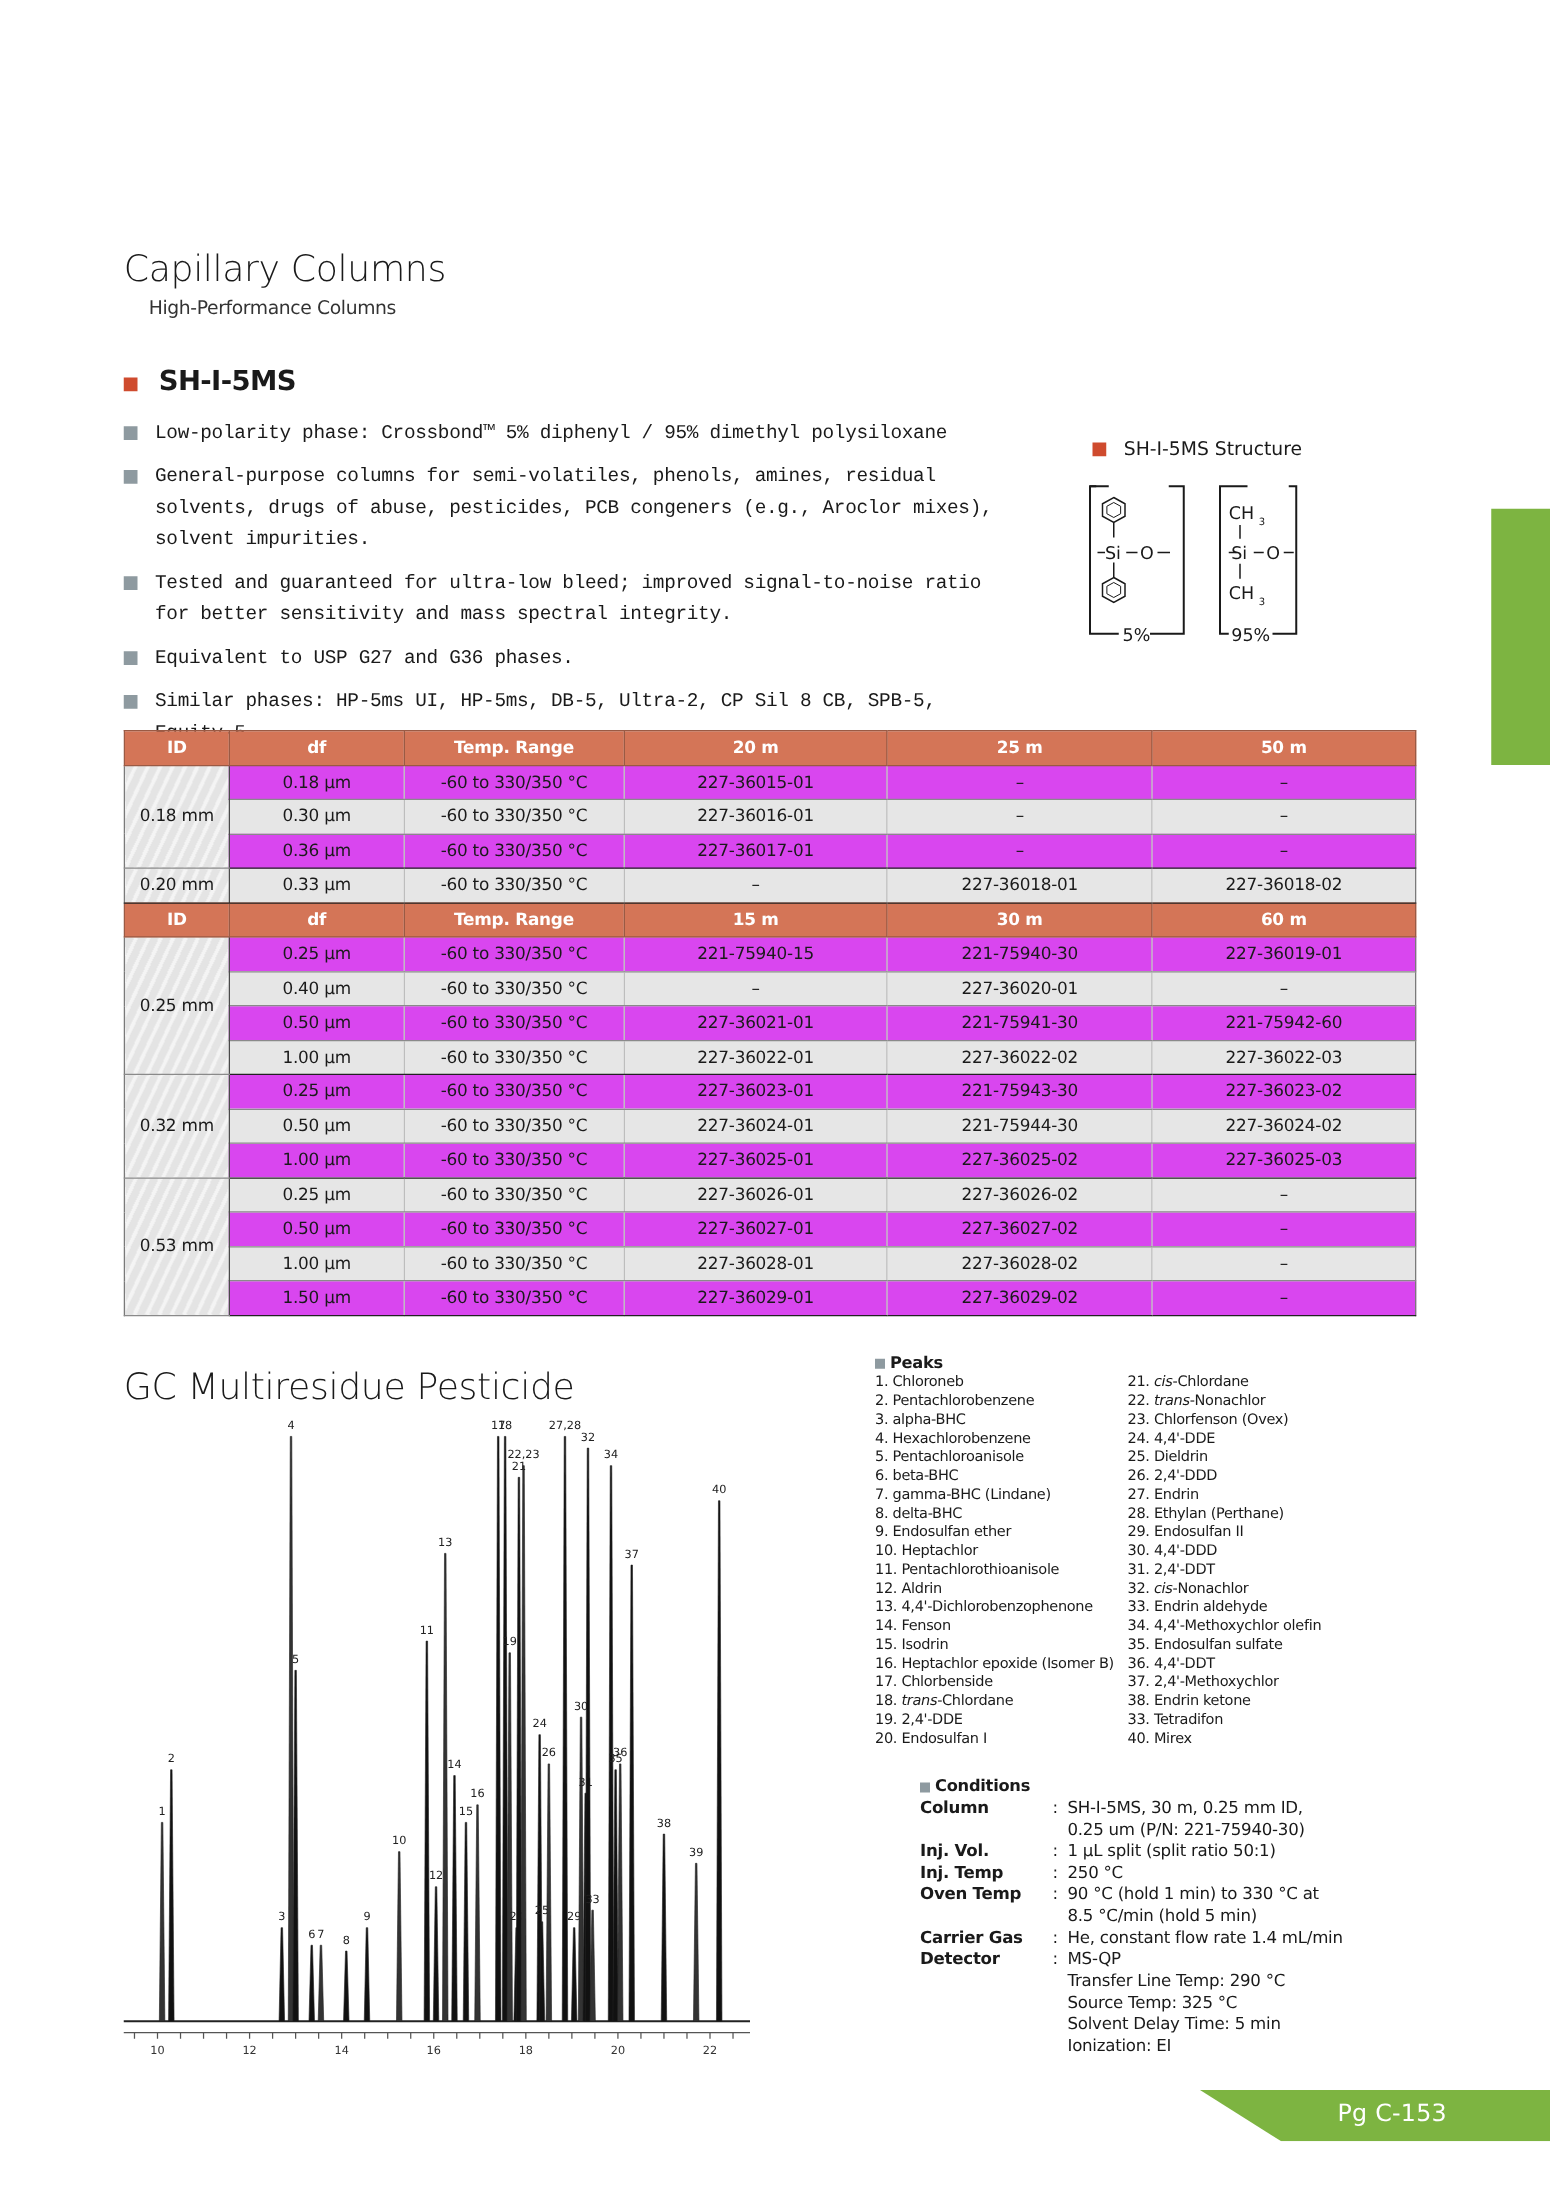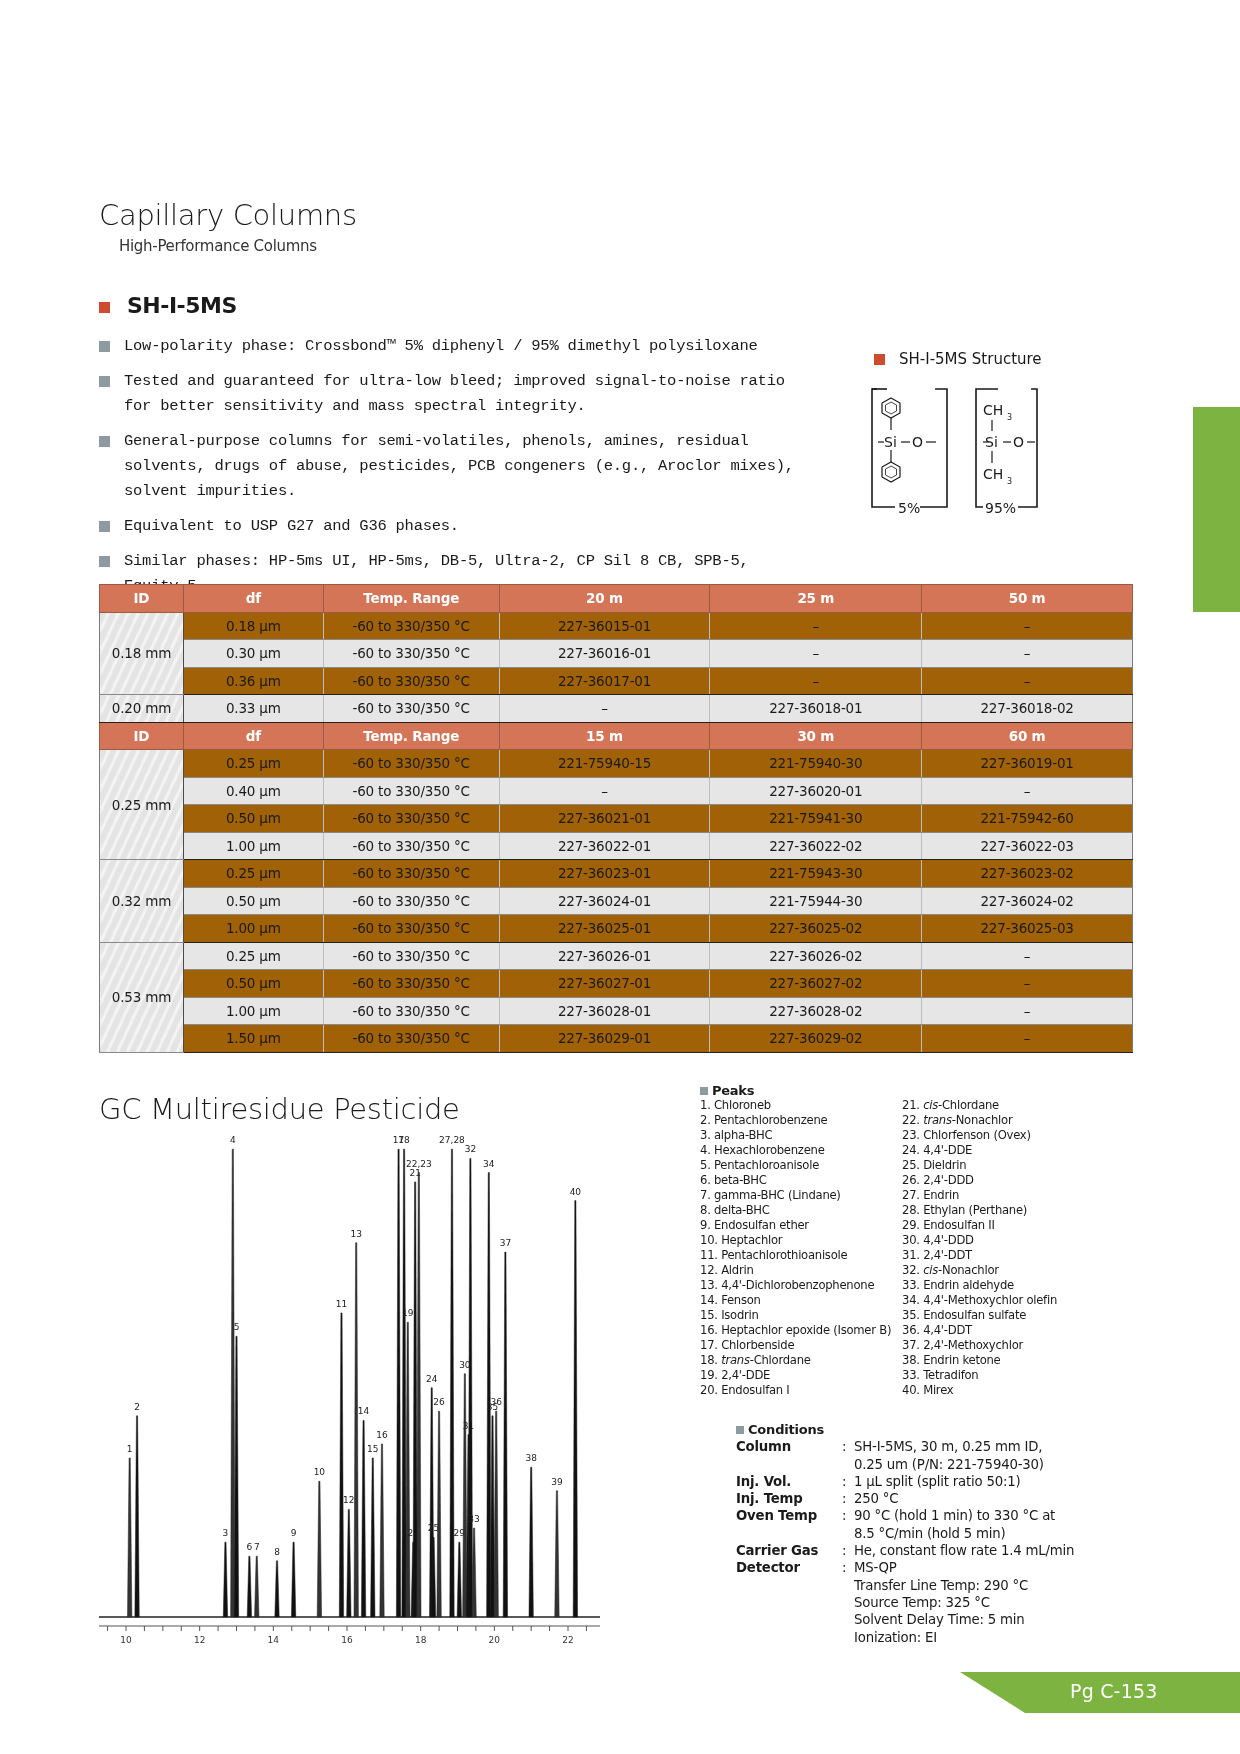--- a/index.html
+++ b/index.html
@@ -19,21 +19,21 @@
 
   .struct-title { position: absolute; left: 874px; top: 350px; display: flex; align-items: center; font-size: 15px; color: #1a1a1a; }
   .struct-title .sq { width: 11px; height: 11px; background: #cf4b2e; margin-right: 14px; }
   .structure { position: absolute; left: 870px; top: 385px; }
 
   .side-tab { position: absolute; left: 1193px; top: 407px; width: 47px; height: 205px; background: #7db441; }
 
   table.spec { position: absolute; left: 99px; top: 584px; width: 1034px; border-collapse: collapse; font-size: 13.5px; letter-spacing: -0.2px; }
   table.spec td, table.spec th { height: 27.5px; text-align: center; border: 1px solid #7a7a7a; padding: 0; }
   table.spec th { background: #d47557; color: #ffffff; font-weight: bold; border-color: #9a5a44; }
-  table.spec tr.row-white td { background: #a16207; }
+  table.spec tr.row-white td { background: #d946ef; }
   table.spec tr.row-gray td { background: #e6e6e6; }
   table.spec td.id-cell { background: repeating-linear-gradient(115deg, #e4e4e4 0px, #e4e4e4 6px, #f4f4f4 6px, #f4f4f4 9px) !important; text-align: center; }
   table.spec td { border-left: 1px solid #bdbdbd; border-right: 1px solid #bdbdbd; border-top: 1px solid #8a8a8a; border-bottom: 1px solid #8a8a8a; }
   table.spec td.id-cell { border-left: 1px solid #7a7a7a; border-right: 1px solid #4a4a4a; }
   table.spec tr td:last-child { border-right: 1px solid #7a7a7a; }
   table.spec tr.grp-end td { border-bottom: 1px solid #222; }
 
   .gc-title { position: absolute; left: 99px; top: 1092px; font-size: 29px; font-weight: 300; color: #1a1a1a; letter-spacing: -0.3px; }
   .chromatogram { position: absolute; left: 95px; top: 1130px; }
 
@@ -66,25 +66,25 @@
   <span class="txt">SH-I-5MS</span>
 </div>
 
 <ul class="bullets">
   <li>
       <span class="b"></span>
       <span>Low-polarity phase: Crossbond™ 5% diphenyl / 95% dimethyl polysiloxane</span>
     </li>
   <li>
       <span class="b"></span>
-      <span>Tested and guaranteed for ultra-low bleed; improved signal-to-noise ratio for better sensitivity and mass spectral integrity.</span>
+      <span>General-purpose columns for semi-volatiles, phenols, amines, residual solvents, drugs of abuse, pesticides, PCB congeners (e.g., Aroclor mixes), solvent impurities.</span>
     </li>
   <li>
       <span class="b"></span>
-      <span>General-purpose columns for semi-volatiles, phenols, amines, residual solvents, drugs of abuse, pesticides, PCB congeners (e.g., Aroclor mixes), solvent impurities.</span>
+      <span>Tested and guaranteed for ultra-low bleed; improved signal-to-noise ratio for better sensitivity and mass spectral integrity.</span>
     </li>
   <li>
       <span class="b"></span>
       <span>Equivalent to USP G27 and G36 phases.</span>
     </li>
   <li>
       <span class="b"></span>
       <span>Similar phases: HP-5ms UI, HP-5ms, DB-5, Ultra-2, CP Sil 8 CB, SPB-5, Equity-5</span>
     </li>
 </ul>

